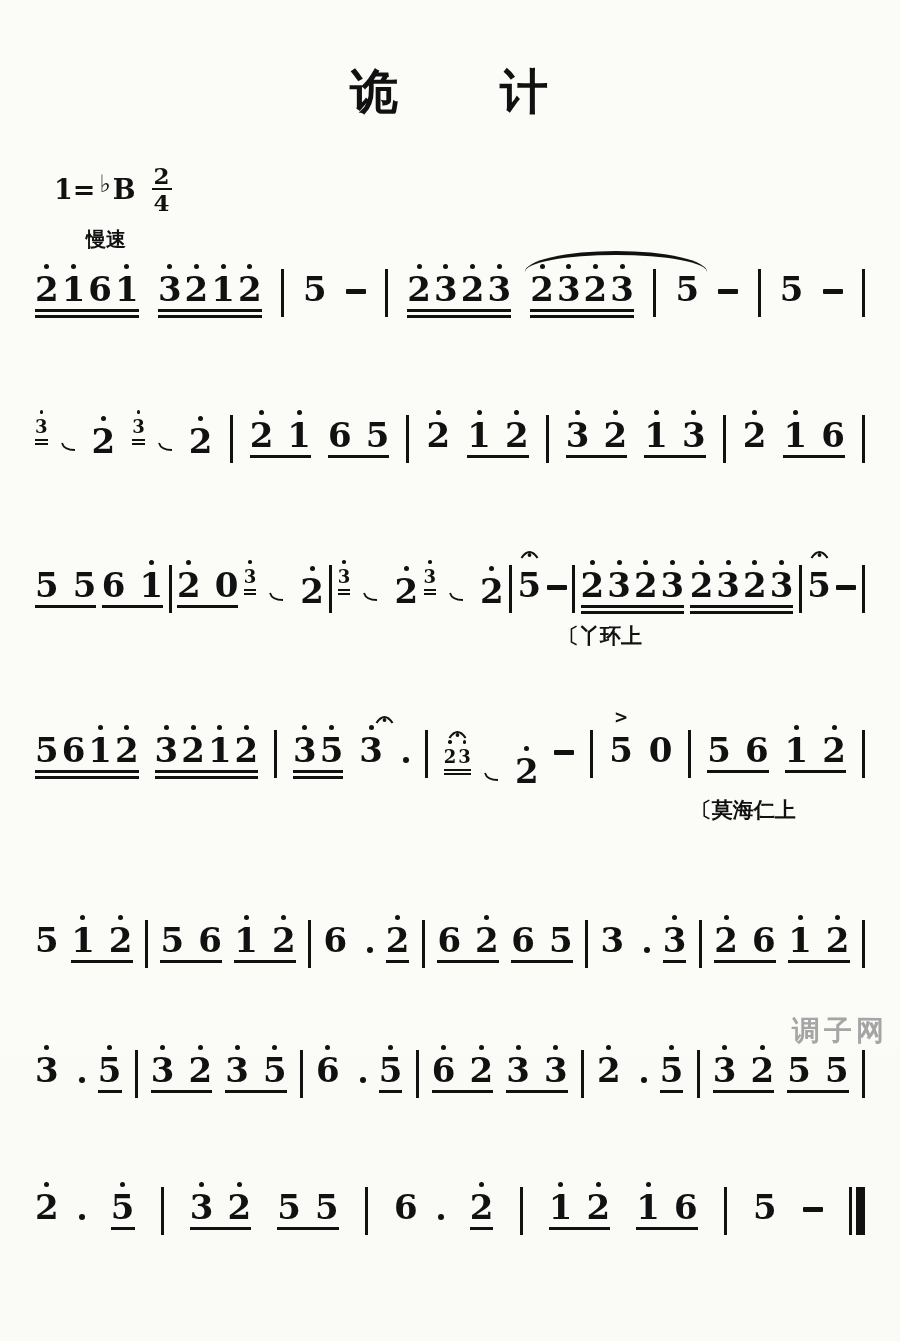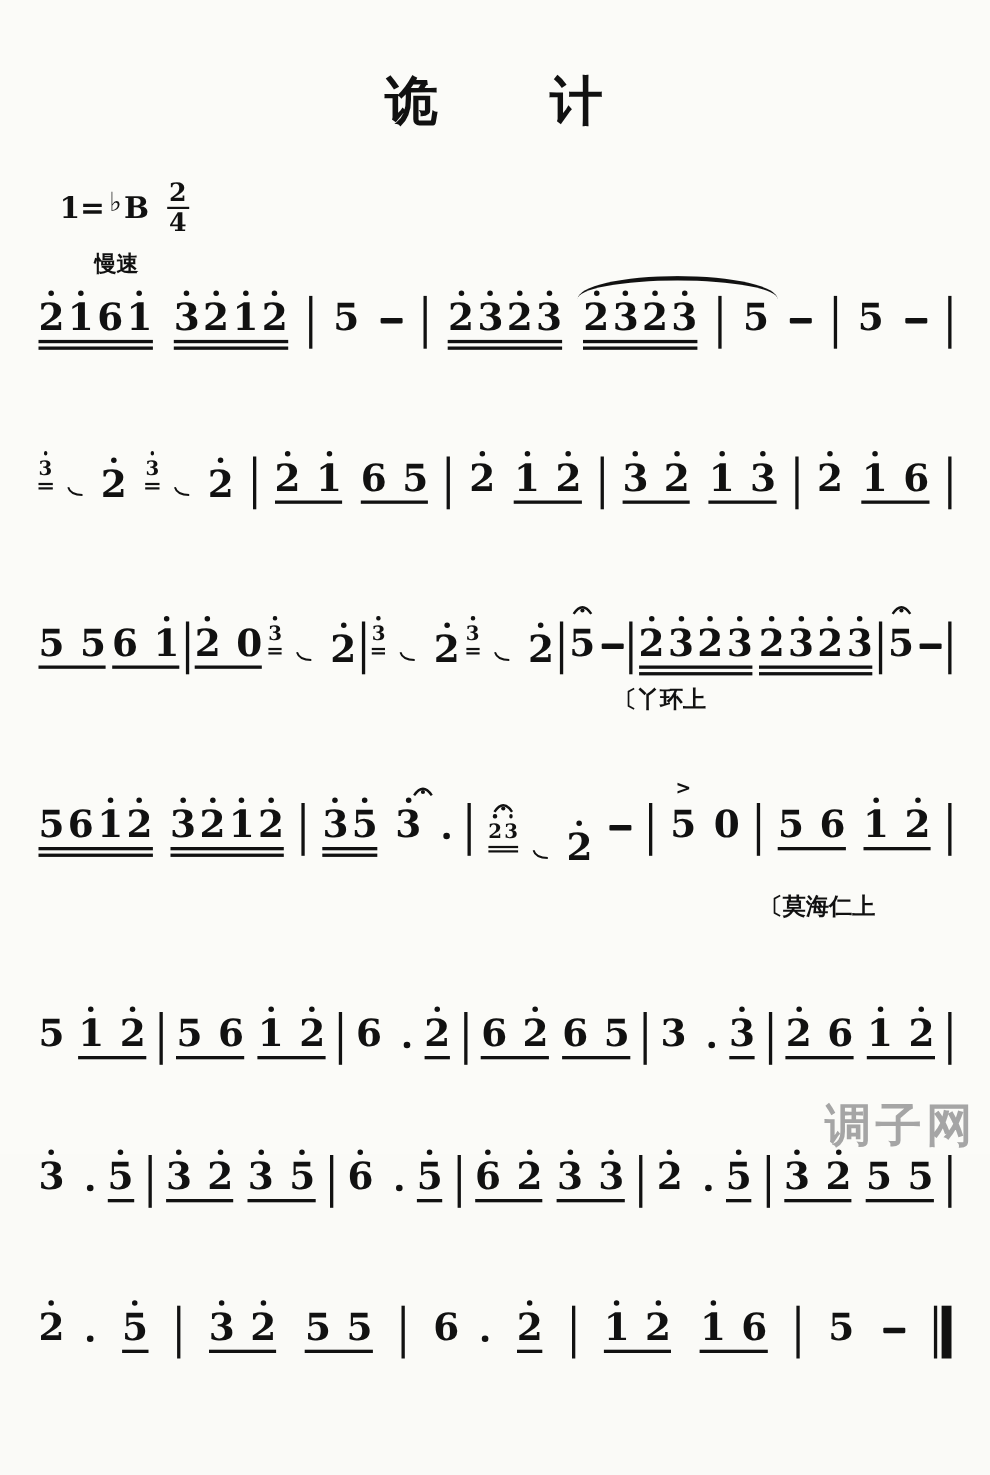--- a/index.html
+++ b/index.html
@@ -41,21 +41,21 @@
   .graceblock{display:flex;flex-direction:column;align-items:center;margin-bottom:13px;}
   .gracerow{display:flex;gap:2px;align-items:flex-end;}
   .graceblock .ul{height:2px;margin-top:2px;}
   .slur{margin:0 2px 7px -1px;align-self:flex-end;line-height:0;}
   .ferm{line-height:0;margin-bottom:1px;}
   .tiearc{position:absolute;height:17px;border-top:4px solid #111;
           border-radius:50% 50% 0 0 / 100% 100% 0 0;top:2px;}
   .stage{position:absolute;font:700 21px "DejaVu Sans",sans-serif;white-space:nowrap;}
   .watermark{position:absolute;right:12px;bottom:4px;text-align:right;
              color:#a5a5a5;font-weight:700;line-height:1.05;}
-  .wm1{font-size:42px;letter-spacing:4px;}
+  .wm1{font-size:28px;letter-spacing:4px;}
   .wm2{font-size:36px;letter-spacing:1px;color:#9e9e9e;}
 </style>
 </head>
 <body>
 
 <div id="page">
   <div class="title">诡　　计</div>
 
   <div class="keysig">
     <span>1=</span>
@@ -762,21 +762,21 @@
               </span>
               <span class="gnote">
                 <span class="odot"></span>
                 <span class="digit">2</span>
               </span>
             </span>
             <span class="ul"></span>
           </span>
         </span>
         <span class="bar"></span>
-        <div class="stage" style="left: 79%; top: 100px;">〔莫海仁上</div>
+        <div class="stage" style="left: 79%; top: 86px;">〔莫海仁上</div>
       </div>
       <div class="mline" style="top: 900px;">
         <span class="cell">
           <span class="topmark"></span>
           <span class="stack">
             <span class="digits">
               <span class="gnote">
                 <span class="odot hid"></span>
                 <span class="digit">5</span>
               </span>

